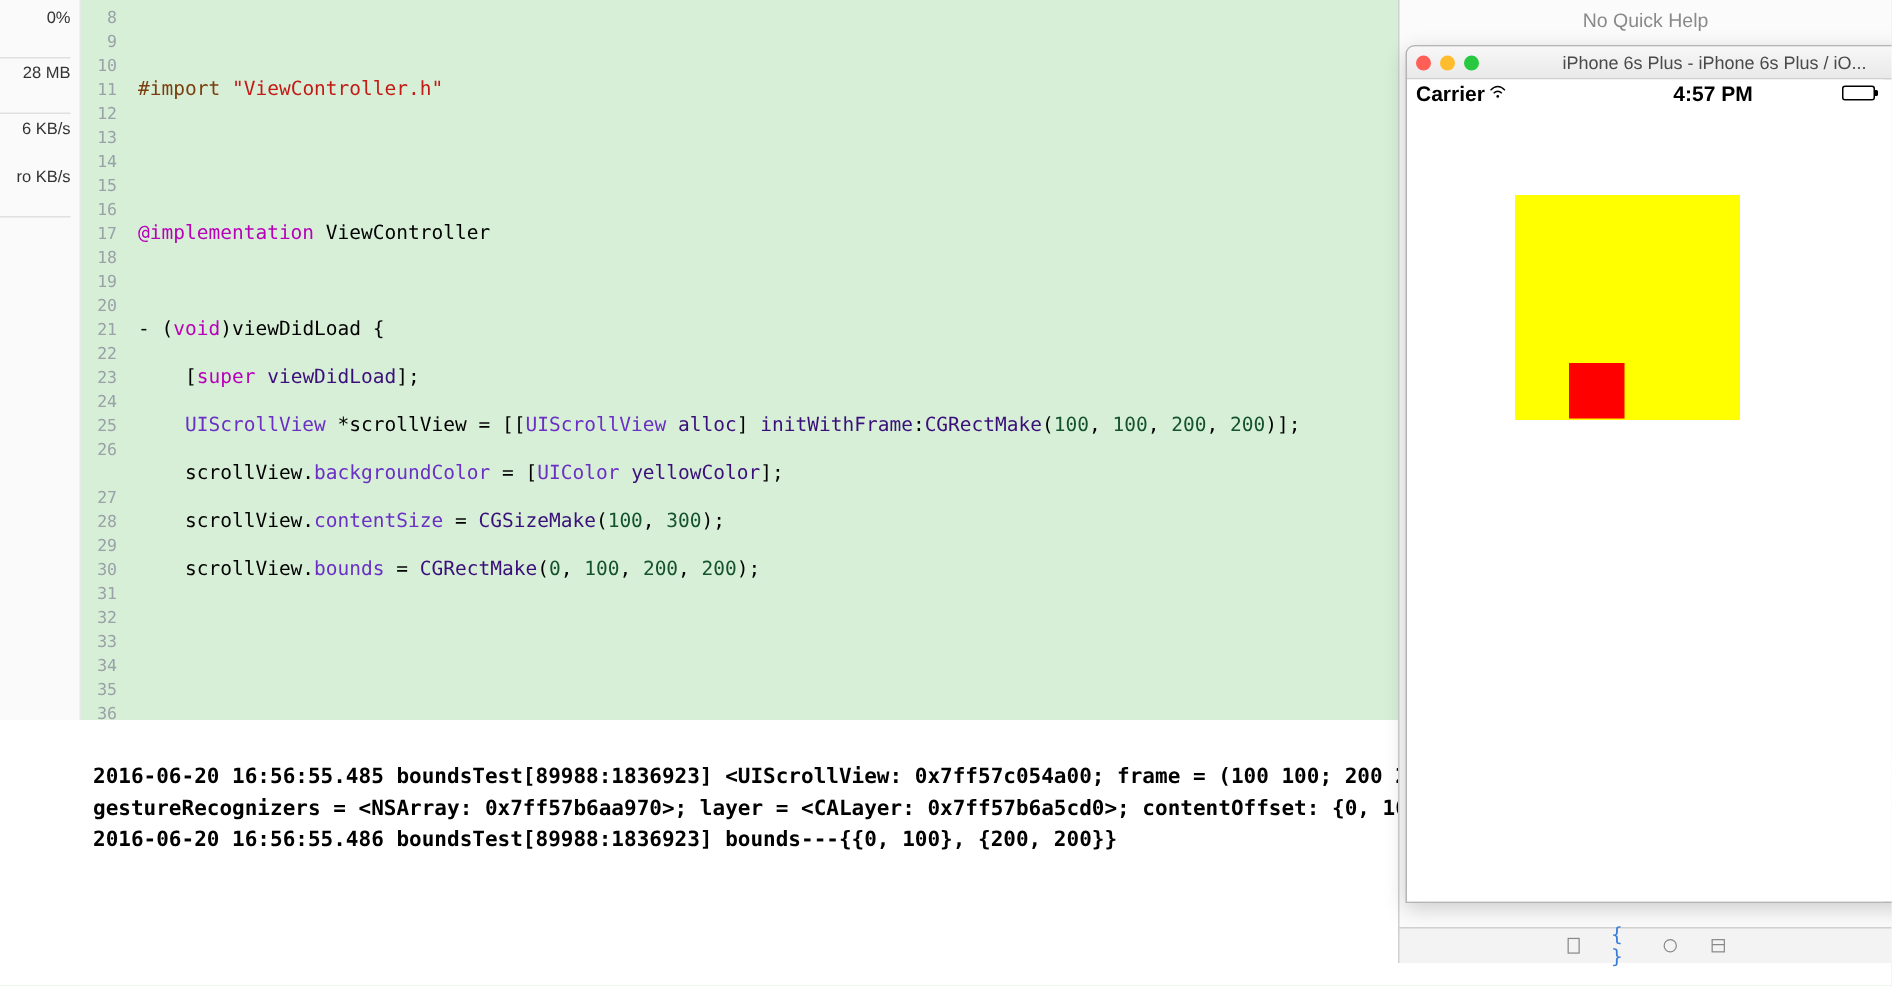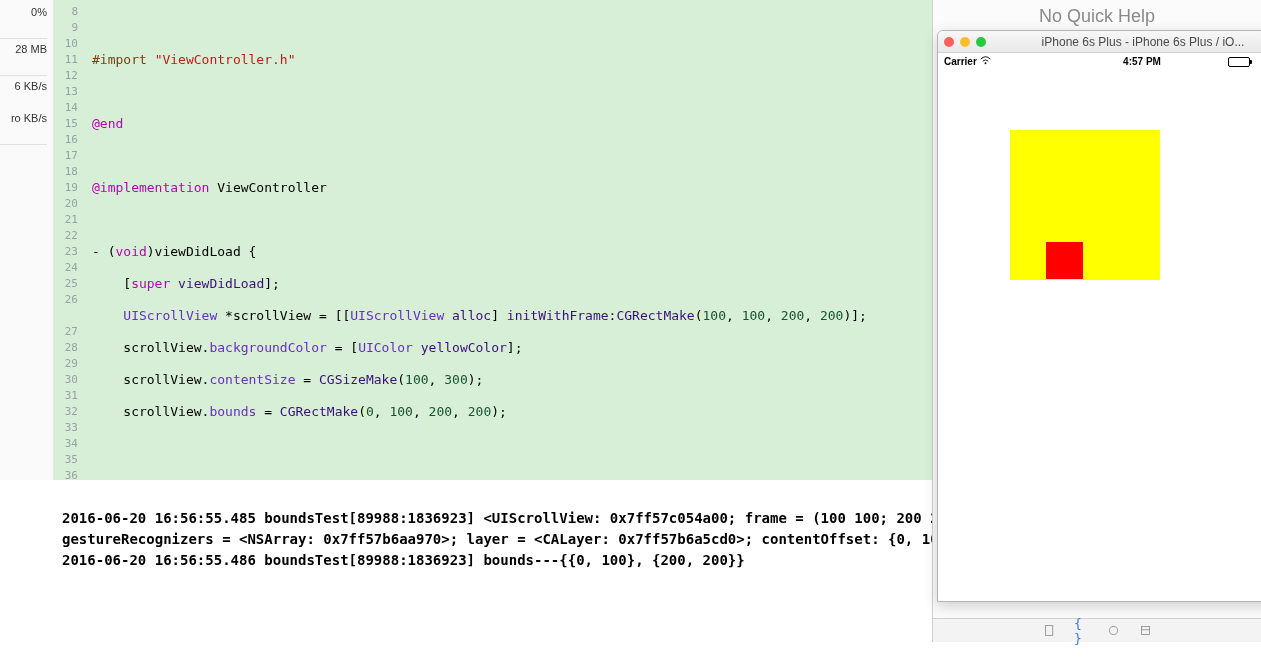--- a/index.html
+++ b/index.html
@@ -98,21 +98,21 @@
     left:932px; top:0;
     width:329px; height:618px;
     background:#fbfbfb;
     border-left:1px solid #d0d0d0;
   }
   .noquick {
     position:absolute;
     top:6px; left:0; width:100%;
     text-align:center;
     font-family:-apple-system, Helvetica, Arial, sans-serif;
-    font-size:18px; color:#8a8a8a;
+    font-size:13px; color:#8a8a8a;
   }
   .simwin {
     position:absolute;
     left:937px; top:30px;
     width:380px; height:572px;
     background:#fff;
     border:1px solid #b5b5b5;
     border-radius:6px 6px 0 0;
     box-shadow:0 4px 14px rgba(0,0,0,0.18);
     overflow:hidden;
@@ -133,21 +133,21 @@
     position:absolute;
     left:0; top:22px;
     width:318px; height:548px;
     background:#fff;
   }
   .statusbar {
     height:17px;
     display:flex; align-items:center; justify-content:space-between;
     padding:0 6px;
     font-family:-apple-system, Helvetica, Arial, sans-serif;
-    font-size:10px; font-weight:600; color:#000;
+    font-size:14px; font-weight:600; color:#000;
   }
   .statusbar .mid { position:absolute; left:0; width:100%; text-align:center;margin-left:45px;}
   .wifi svg{width:11px;height:11px;}
   .batt { width:22px; height:10px; border:1px solid #000; border-radius:2px; position:relative;}
   .batt::after{content:"";position:absolute;right:-3px;top:2px;width:2px;height:4px;background:#000;border-radius:0 1px 1px 0;}
   .batt .fill{background:#000;width:100%;height:100%;}
   .device {
     position:absolute;
     left:72px; top:77px;
     width:150px; height:150px;
@@ -216,21 +216,20 @@
       <div>32</div>
       <div>33</div>
       <div>34</div>
       <div>35</div>
       <div>36</div>
   </div>
   <div class="code">
 <div class="codeline"></div>
 <div class="codeline"><span class="k-pp">#import </span><span class="k-str">"ViewController.h"</span></div>
 <div class="codeline"></div>
-<div class="codeline"><span class="k-kw">@end</span></div>
 <div class="codeline"></div>
 <div class="codeline"><span class="k-kw">@implementation </span><span>ViewController</span></div>
 <div class="codeline"></div>
 <div class="codeline"><span>- (</span><span class="k-kw">void</span><span>)viewDidLoad {</span></div>
 <div class="codeline"><span>    [</span><span class="k-kw">super </span><span class="k-meth">viewDidLoad</span><span>];</span></div>
 <div class="codeline"><span>    </span><span class="k-uik">UIScrollView</span><span> *scrollView = [[</span><span class="k-uik">UIScrollView </span><span class="k-meth">alloc</span><span>] </span><span class="k-meth">initWithFrame</span><span>:</span><span class="k-meth">CGRectMake</span><span>(</span><span class="k-num">100</span><span>, </span><span class="k-num">100</span><span>, </span><span class="k-num">200</span><span>, </span><span class="k-num">200</span><span>)];</span></div>
 <div class="codeline"><span>    scrollView.</span><span class="k-uik">backgroundColor</span><span> = [</span><span class="k-uik">UIColor </span><span class="k-meth">yellowColor</span><span>];</span></div>
 <div class="codeline"><span>    scrollView.</span><span class="k-uik">contentSize</span><span> = </span><span class="k-meth">CGSizeMake</span><span>(</span><span class="k-num">100</span><span>, </span><span class="k-num">300</span><span>);</span></div>
 <div class="codeline"><span>    scrollView.</span><span class="k-uik">bounds</span><span> = </span><span class="k-meth">CGRectMake</span><span>(</span><span class="k-num">0</span><span>, </span><span class="k-num">100</span><span>, </span><span class="k-num">200</span><span>, </span><span class="k-num">200</span><span>);</span></div>
 

